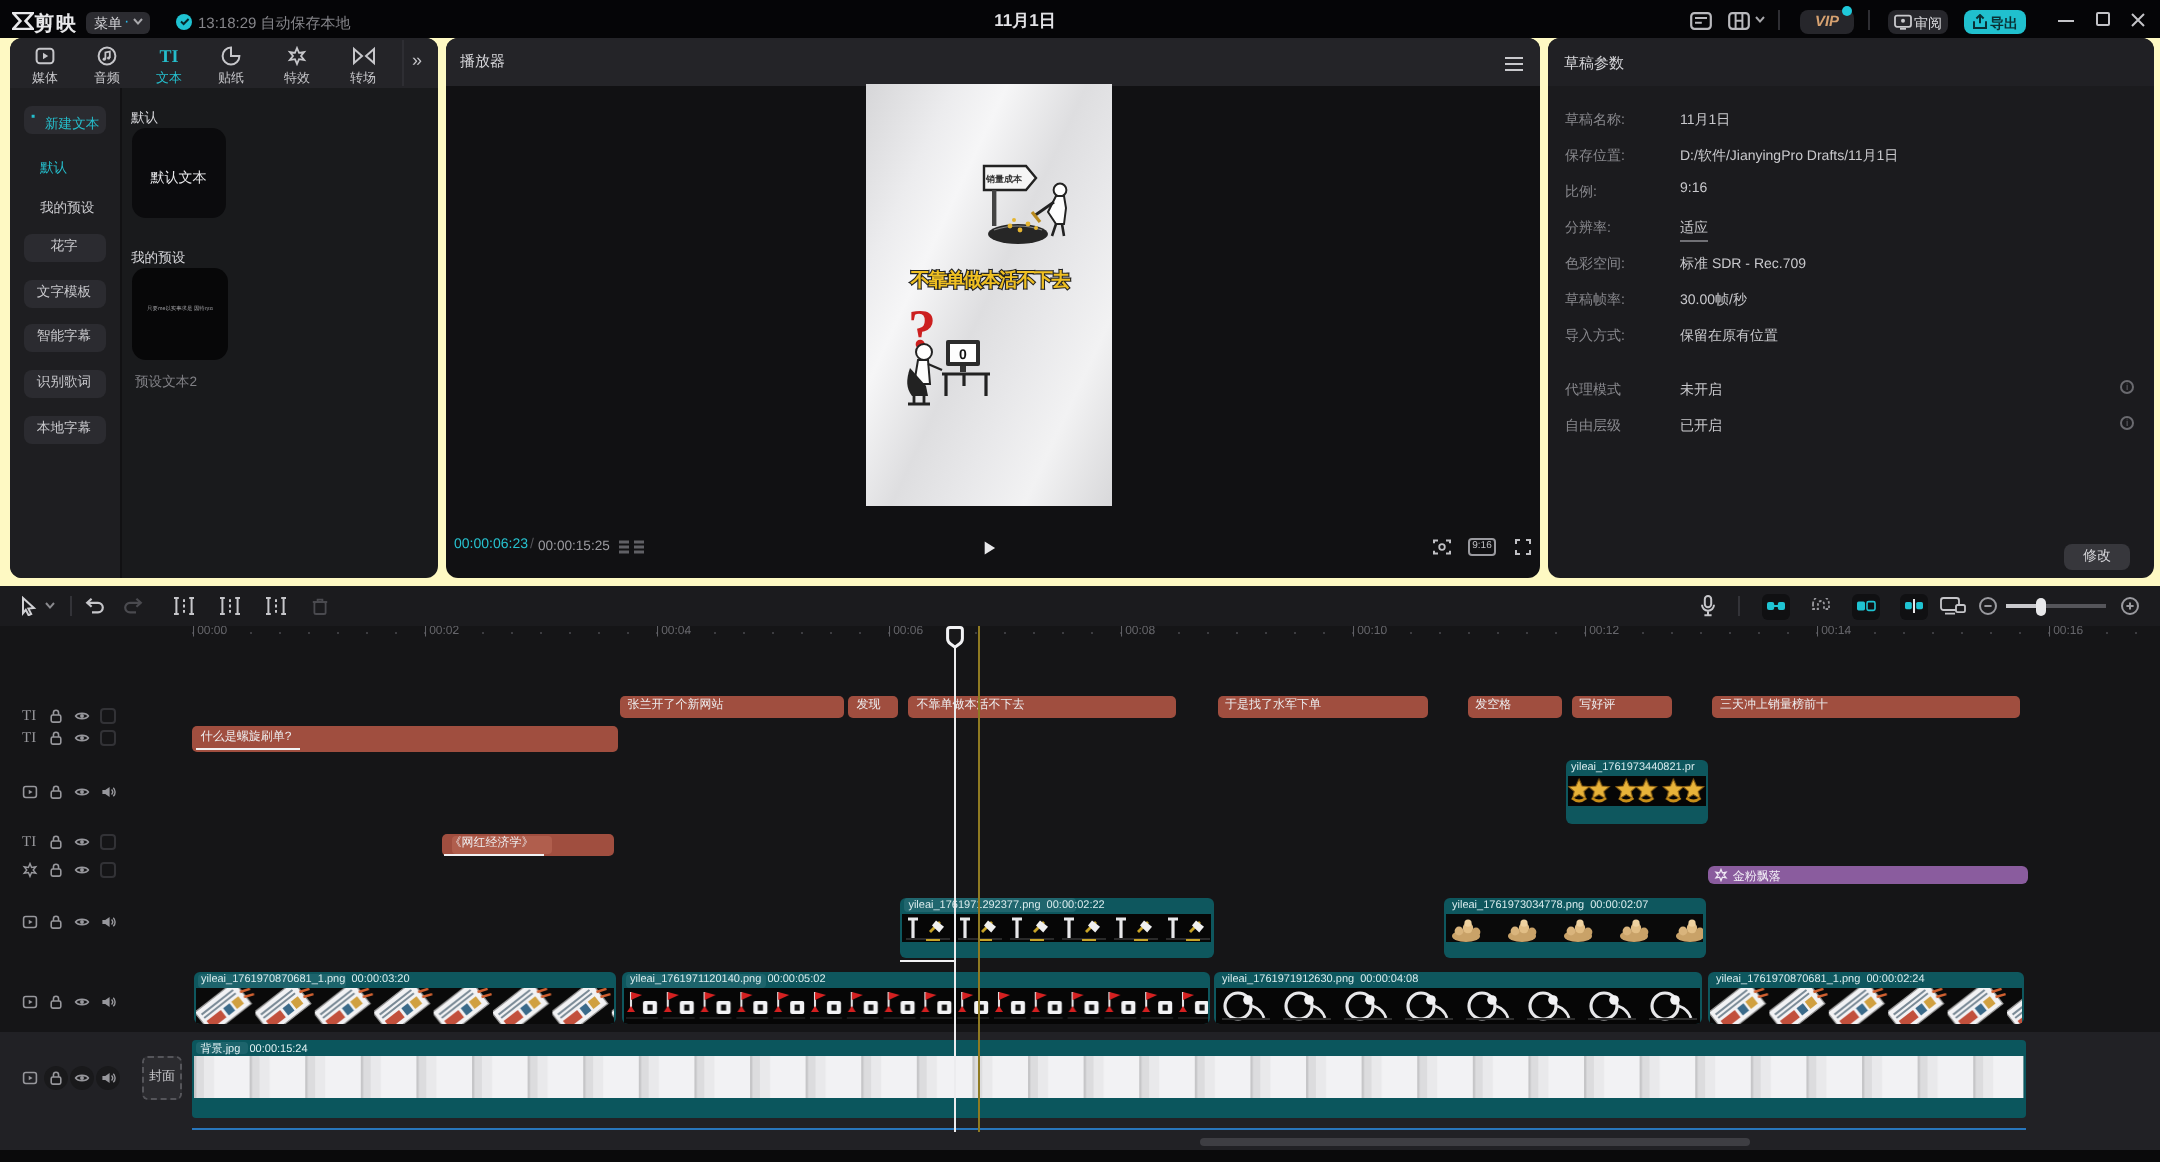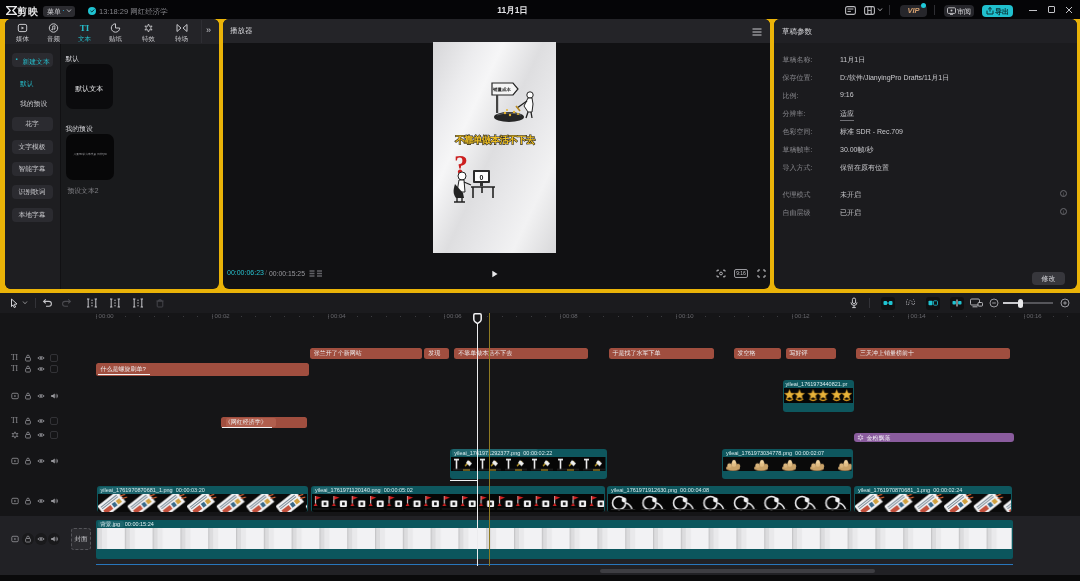--- a/index.html
+++ b/index.html
@@ -1,19 +1,19 @@
 <!DOCTYPE html>
 <html><head>
 <meta charset="utf-8">
 <style>
   * { margin:0; padding:0; box-sizing:border-box; }
   html,body { width:1080px; height:581px; background:#050507; overflow:hidden;
     font-family:"Liberation Sans", sans-serif; }
   .abs { position:absolute; }
-  #stage { position:relative; width:1080px; height:498px; background:#eab308; }
+  #stage { position:relative; width:1080px; height:498px; background:#fef9c3; }
   .panel { position:absolute; border-radius:6px; }
   svg.ic { display:block; }
   .tclip { height:11px; background:#A04E3F; border-radius:2.5px; color:#EDEDEF;
     font-size:6px; line-height:11px; padding-left:4px; overflow:hidden; white-space:nowrap; }
 </style>
 </head>
 <body>
 <div id="stage">
 
 <svg width="0" height="0" style="position:absolute">
@@ -136,21 +136,21 @@
     <span class="abs" style="left:19px;top:0px;color:#2BB8E8;font-size:8px;">·</span>
     <svg class="abs" style="left:23px;top:3.5px" width="6" height="4" viewBox="0 0 6 4">
           <path d="M1 0.5 L3 2.8 L5 0.5" stroke="#A8A8AC" stroke-width="1" fill="none"></path>
         </svg>
   </div>
 
   <div class="abs" style="left:88px;top:7px;width:8px;height:8px;border-radius:50%;background:#1FC3D2;"></div>
   <svg class="abs" style="left:89.5px;top:9px" width="5" height="4" viewBox="0 0 5 4">
         <path d="M0.5 1.8 L1.8 3 L4.3 0.5" stroke="#06282B" stroke-width="1" fill="none"></path>
       </svg>
-  <div class="abs" style="left:99px;top:6.5px;font-size:7.5px;color:#85858A;">13:18:29 网红经济学</div>
+  <div class="abs" style="left:99px;top:6.5px;font-size:7.5px;color:#85858A;">13:18:29 自动保存本地</div>
 
   <div class="abs" style="left:440px;top:5px;width:145px;text-align:center;font-size:8.5px;font-weight:bold;color:#E2E2E5;">11月1日</div>
 
   <svg class="abs" style="left:845px;top:5.5px" width="11" height="9" viewBox="0 0 11 9">
         <rect x="0.6" y="0.6" width="9.8" height="7.8" rx="1.6" fill="none" stroke="#B9B9BD" stroke-width="1.1"></rect>
         <path d="M2.5 3 h6 M2.5 5.4 h3.4" stroke="#B9B9BD" stroke-width="1"></path>
       </svg>
   <svg class="abs" style="left:864px;top:5.5px" width="11" height="9" viewBox="0 0 11 9">
         <rect x="0.6" y="0.6" width="9.8" height="7.8" rx="1.6" fill="none" stroke="#B9B9BD" stroke-width="1.1"></rect>
         <path d="M3.8 0.8 V8 M7.2 0.8 V8 M3.8 4.4 h3.4" stroke="#B9B9BD" stroke-width="1"></path>

